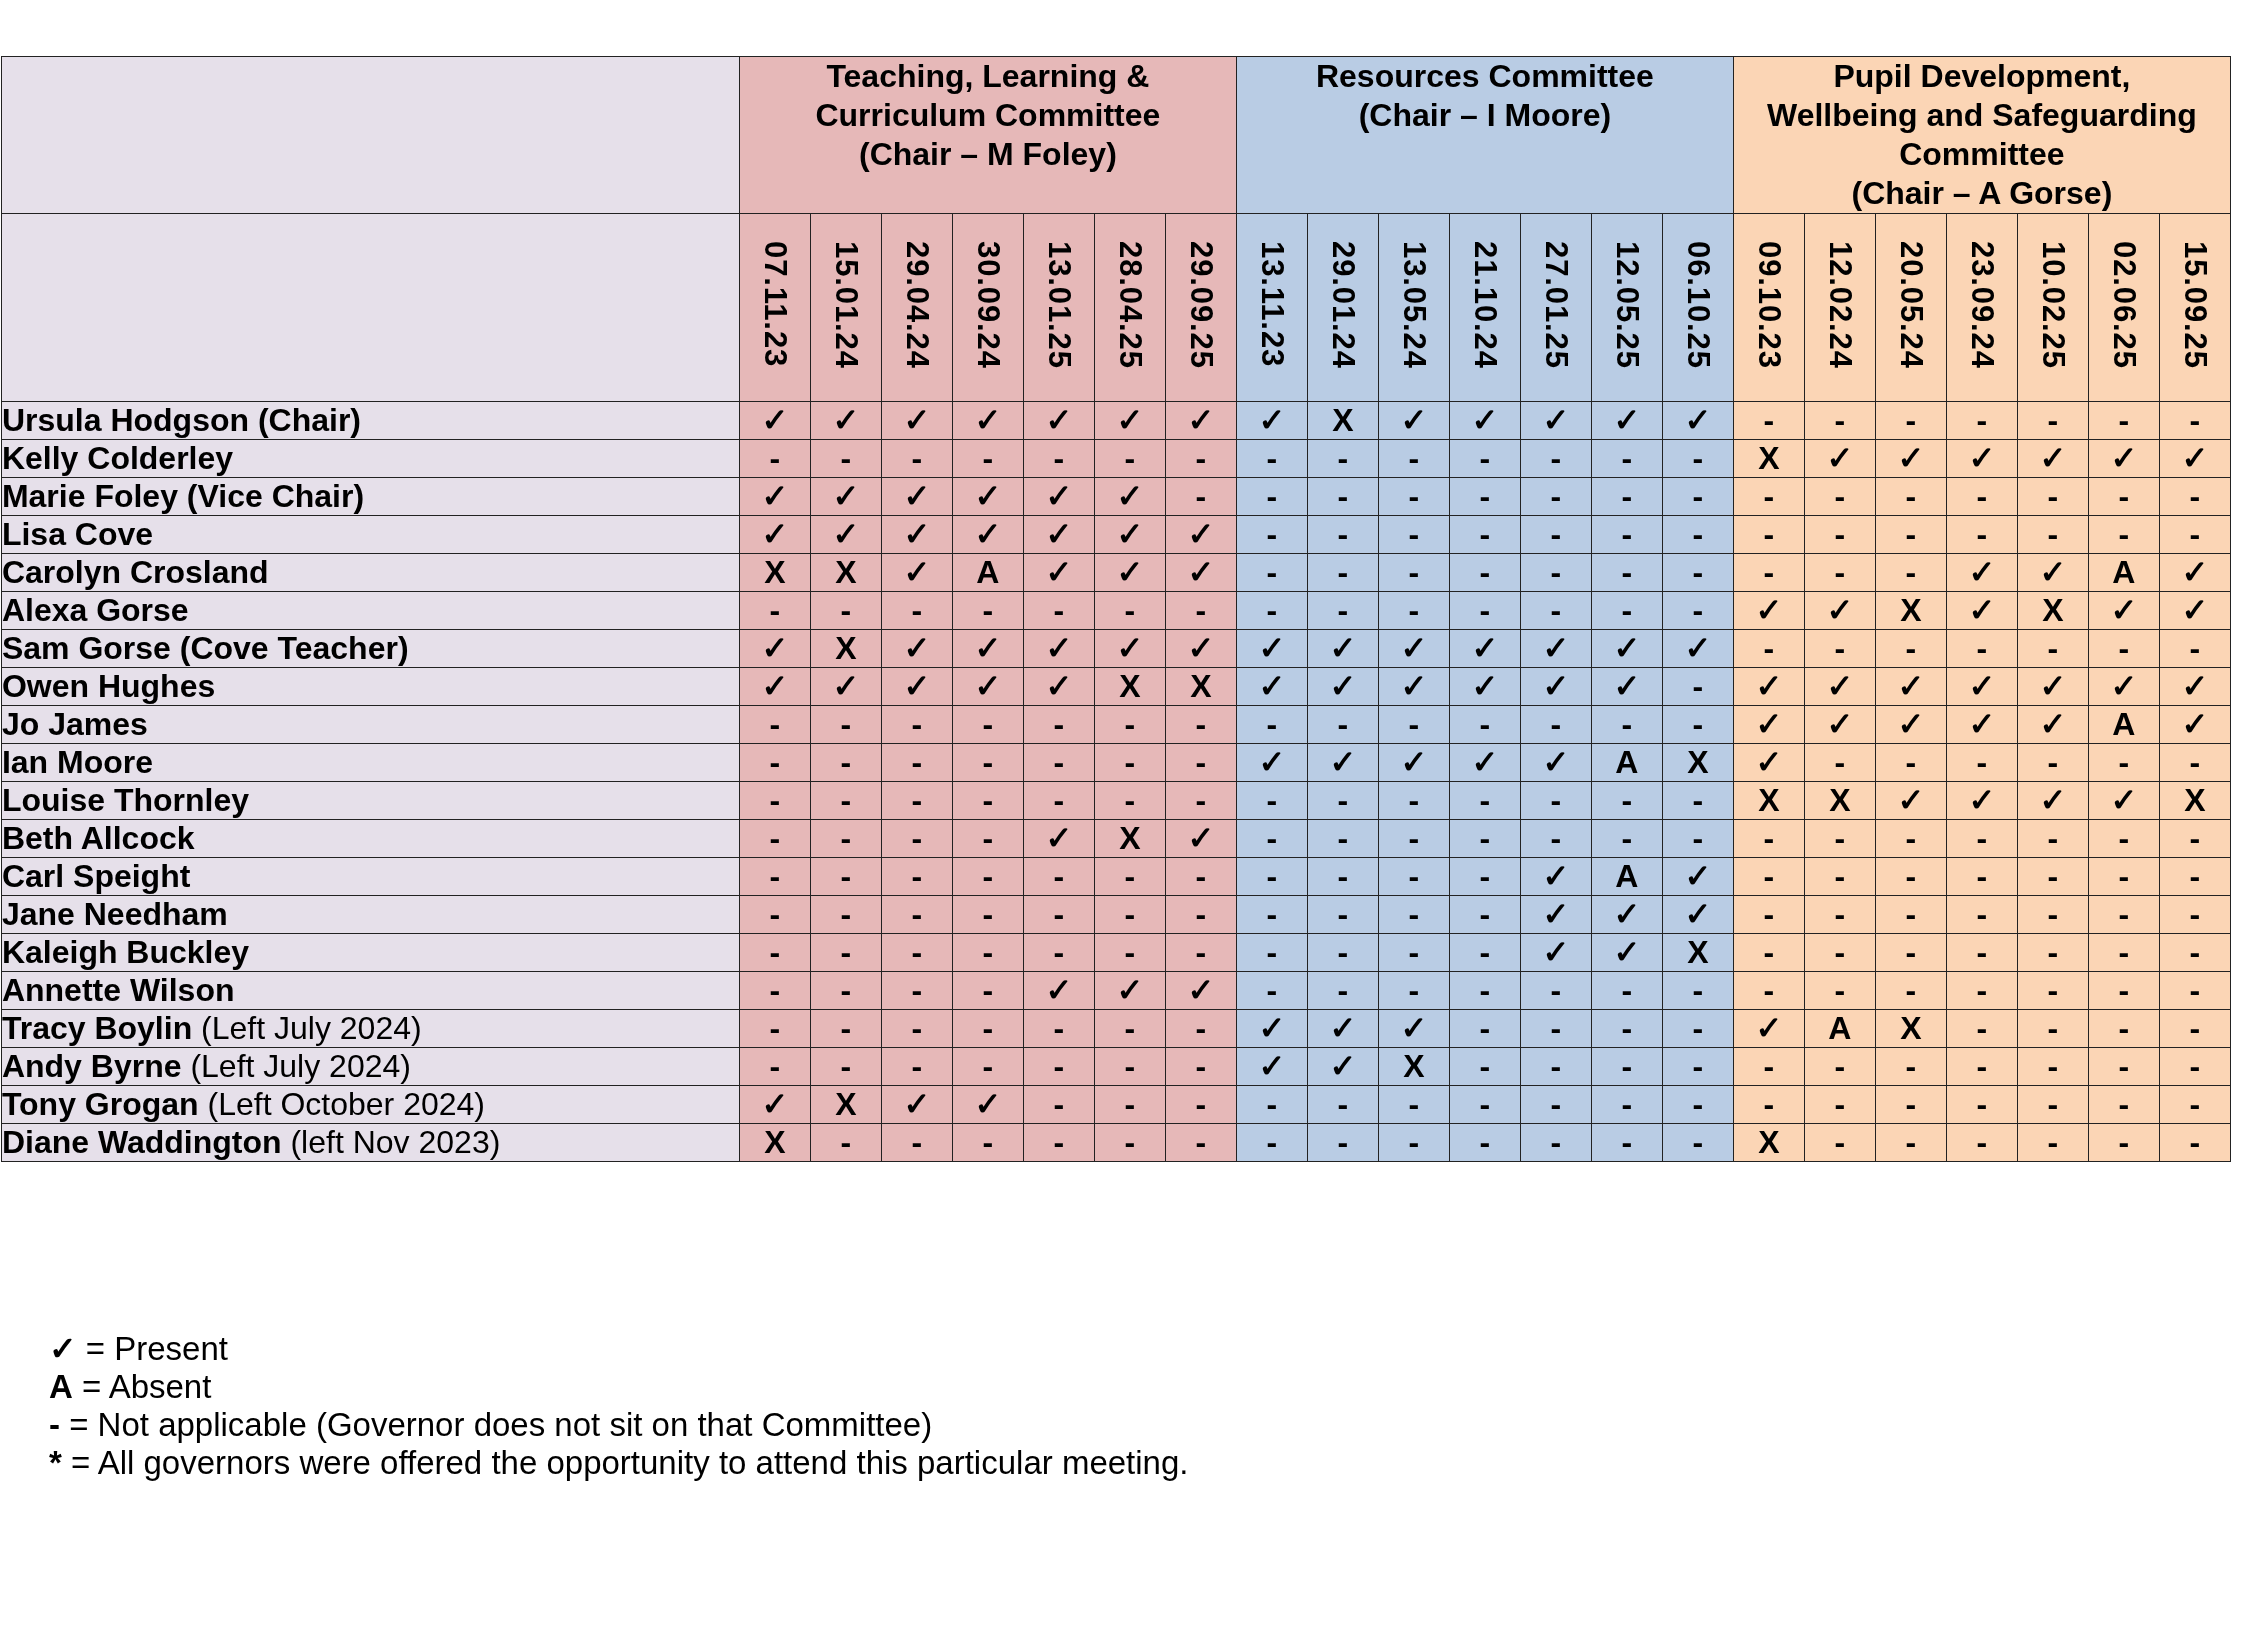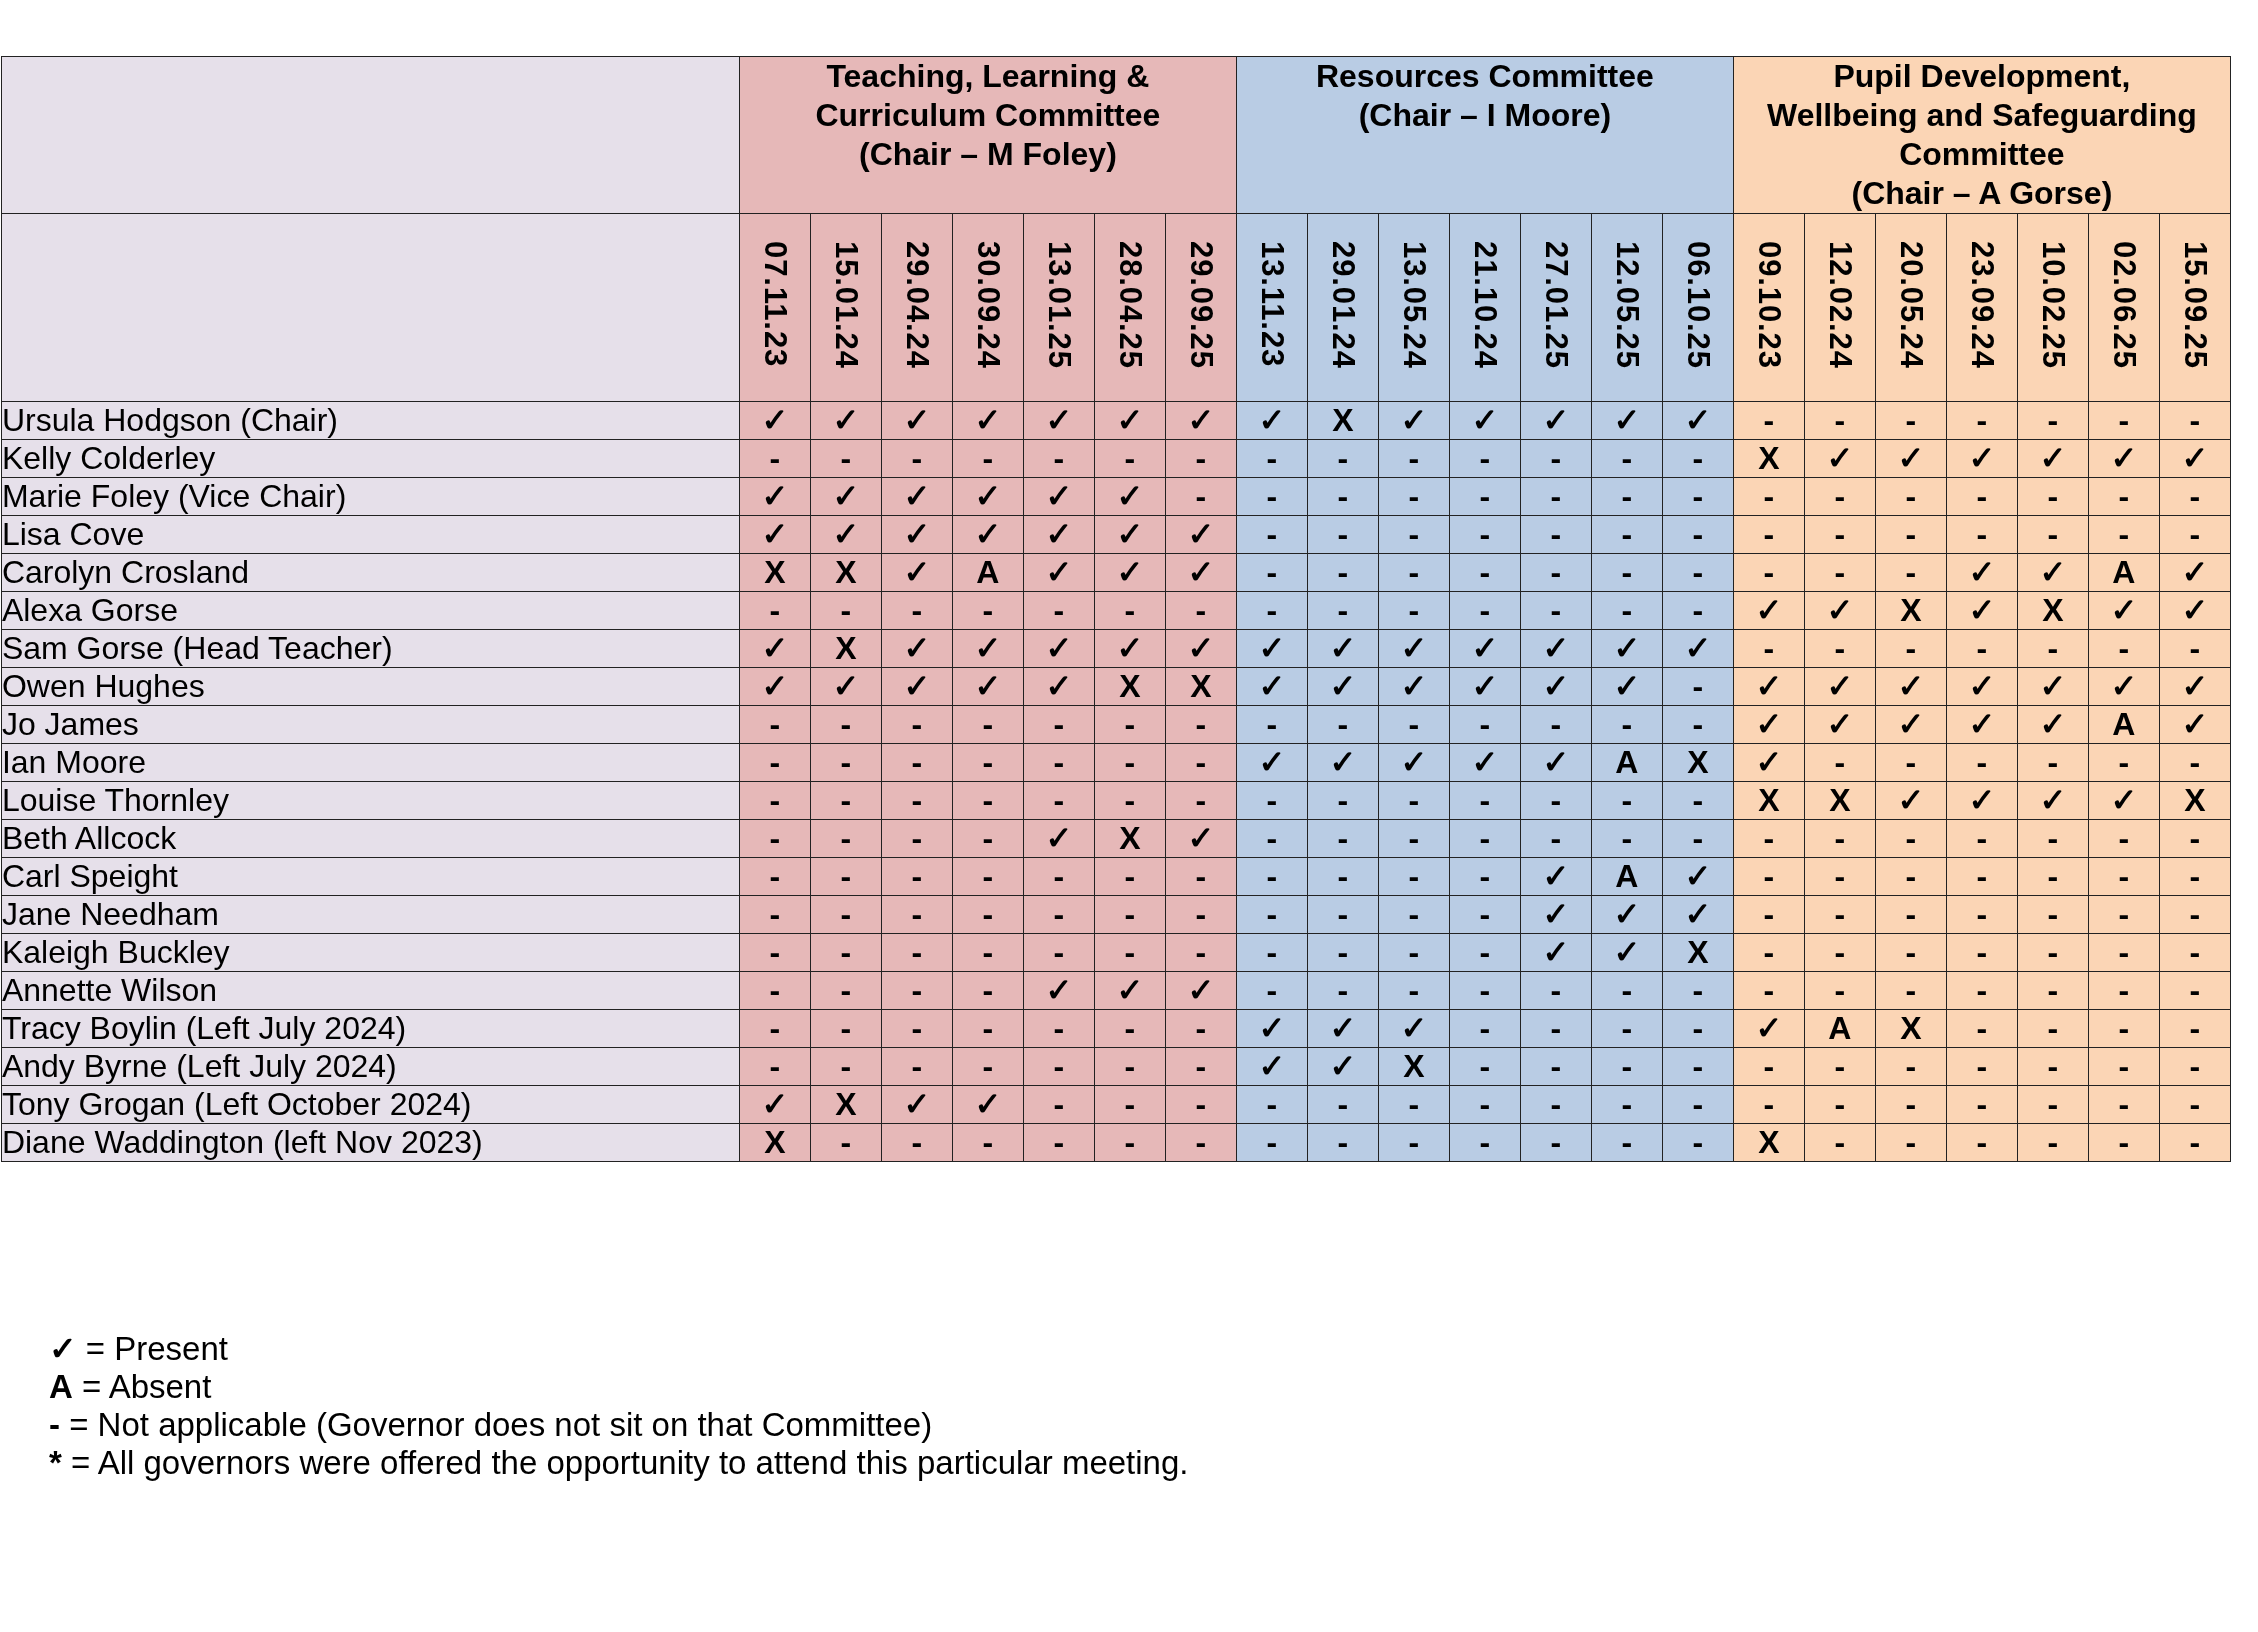--- a/index.html
+++ b/index.html
@@ -12,21 +12,21 @@
   .c-tlc { background:#e6b8b8; }
   .c-res { background:#b9cce4; }
   .c-pup { background:#fbd5b5; }
   .name-cell { background:#e6e0ea; }
   th.comm { height:152px; font-size:32px; font-weight:bold; text-align:center; vertical-align:top; line-height:39px; padding-top:3.5px; }
   th.comm span { display:block; }
   th.date { height:187px; vertical-align:top; }
   th.date .dt { writing-mode:vertical-rl; font-size:31px; font-weight:bold; display:inline-block; margin-top:26.5px; letter-spacing:0.9px; }
   tr.row td { height:37px; }
   td.name-cell { font-size:32px; padding-left:17.6px; white-space:nowrap; line-height:35px; }
-  td.name-cell .nm { font-weight:normal; }
+  td.name-cell .nm { font-weight:bold; }
   td.mark { text-align:center; font-size:32px; font-weight:bold; line-height:35px; }
   .legend { position:absolute; left:49px; top:1330px; font-size:33px; line-height:38px; }
   .legend .sym { font-weight:bold; }
 </style>
 </head>
 <body>
 
 <table class="att">
   <colgroup id="cols">
       <col class="namecol">
@@ -235,21 +235,21 @@
         <td class="mark c-res">-</td>
         <td class="mark c-pup">✓</td>
         <td class="mark c-pup">✓</td>
         <td class="mark c-pup">X</td>
         <td class="mark c-pup">✓</td>
         <td class="mark c-pup">X</td>
         <td class="mark c-pup">✓</td>
         <td class="mark c-pup">✓</td>
       </tr>
       <tr class="row">
-        <td class="name-cell"><span class="nm">Sam Gorse (Head Teacher)</span><span></span></td>
+        <td class="name-cell"><span class="nm">Sam Gorse (Cove Teacher)</span><span></span></td>
         <td class="mark c-tlc">✓</td>
         <td class="mark c-tlc">X</td>
         <td class="mark c-tlc">✓</td>
         <td class="mark c-tlc">✓</td>
         <td class="mark c-tlc">✓</td>
         <td class="mark c-tlc">✓</td>
         <td class="mark c-tlc">✓</td>
         <td class="mark c-res">✓</td>
         <td class="mark c-res">✓</td>
         <td class="mark c-res">✓</td>

